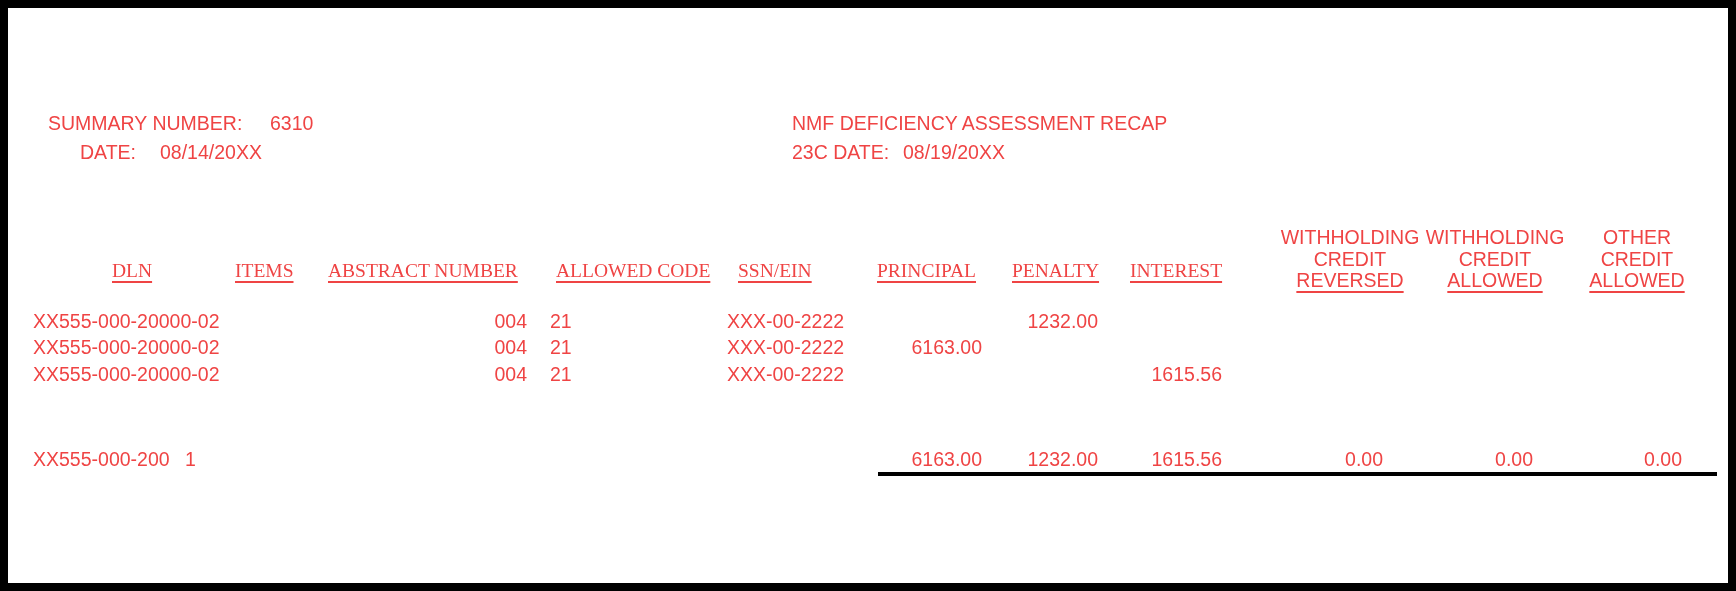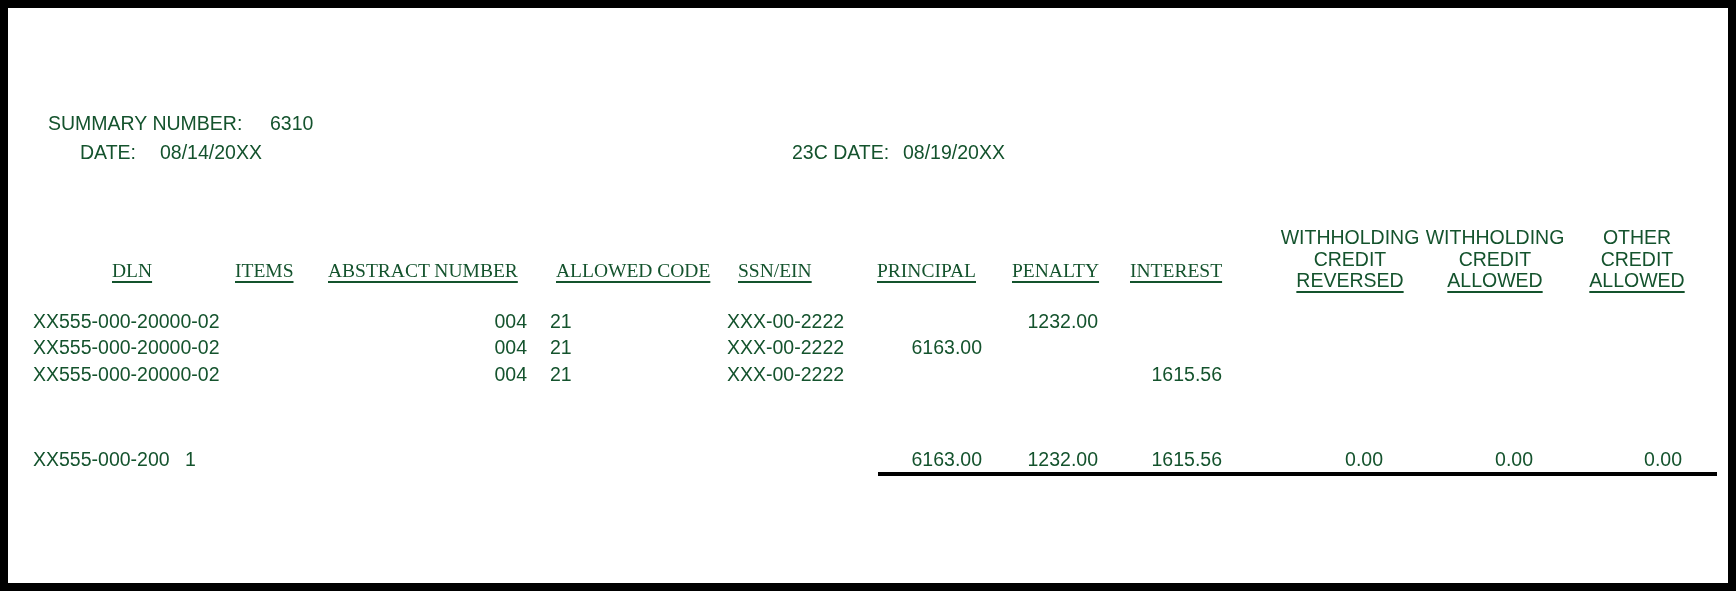--- a/index.html
+++ b/index.html
@@ -3,21 +3,21 @@
 <meta charset="utf-8">
 <style>
   html, body { margin: 0; padding: 0; background: #ffffff; }
   .canvas {
     position: relative;
     width: 1736px;
     height: 591px;
     background: #ffffff;
     font-family: "Liberation Sans", sans-serif;
     font-size: 19.5px;
-    color: #14532d;
+    color: #ef4444;
     overflow: hidden;
   }
   .frame {
     position: absolute;
     inset: 0;
     border: 8px solid #000000;
     pointer-events: none;
   }
   .t {
     position: absolute;
@@ -60,20 +60,21 @@
 </head>
 <body>
 
 <div class="canvas">
 
   <span class="t" style="left:48px;  top:114px;">SUMMARY NUMBER:</span>
   <span class="t" style="left:270px; top:114px;">6310</span>
   <span class="t" style="left:80px;  top:143px;">DATE:</span>
   <span class="t" style="left:160px; top:143px;">08/14/20XX</span>
 
+  <span class="t" style="left:792px; top:114px;">NMF DEFICIENCY ASSESSMENT RECAP</span>
   <span class="t" style="left:792px; top:143px;">23C DATE:</span>
   <span class="t" style="left:903px; top:143px;">08/19/20XX</span>
 
   <span class="t u" style="left:112px;  top:261px;">DLN</span>
   <span class="t u" style="left:235px;  top:261px;">ITEMS</span>
   <span class="t u" style="left:328px;  top:261px;">ABSTRACT NUMBER</span>
   <span class="t u" style="left:556px;  top:261px;">ALLOWED CODE</span>
   <span class="t u" style="left:738px;  top:261px;">SSN/EIN</span>
   <span class="t u" style="left:877px;  top:261px;">PRINCIPAL</span>
   <span class="t u" style="left:1012px; top:261px;">PENALTY</span>

